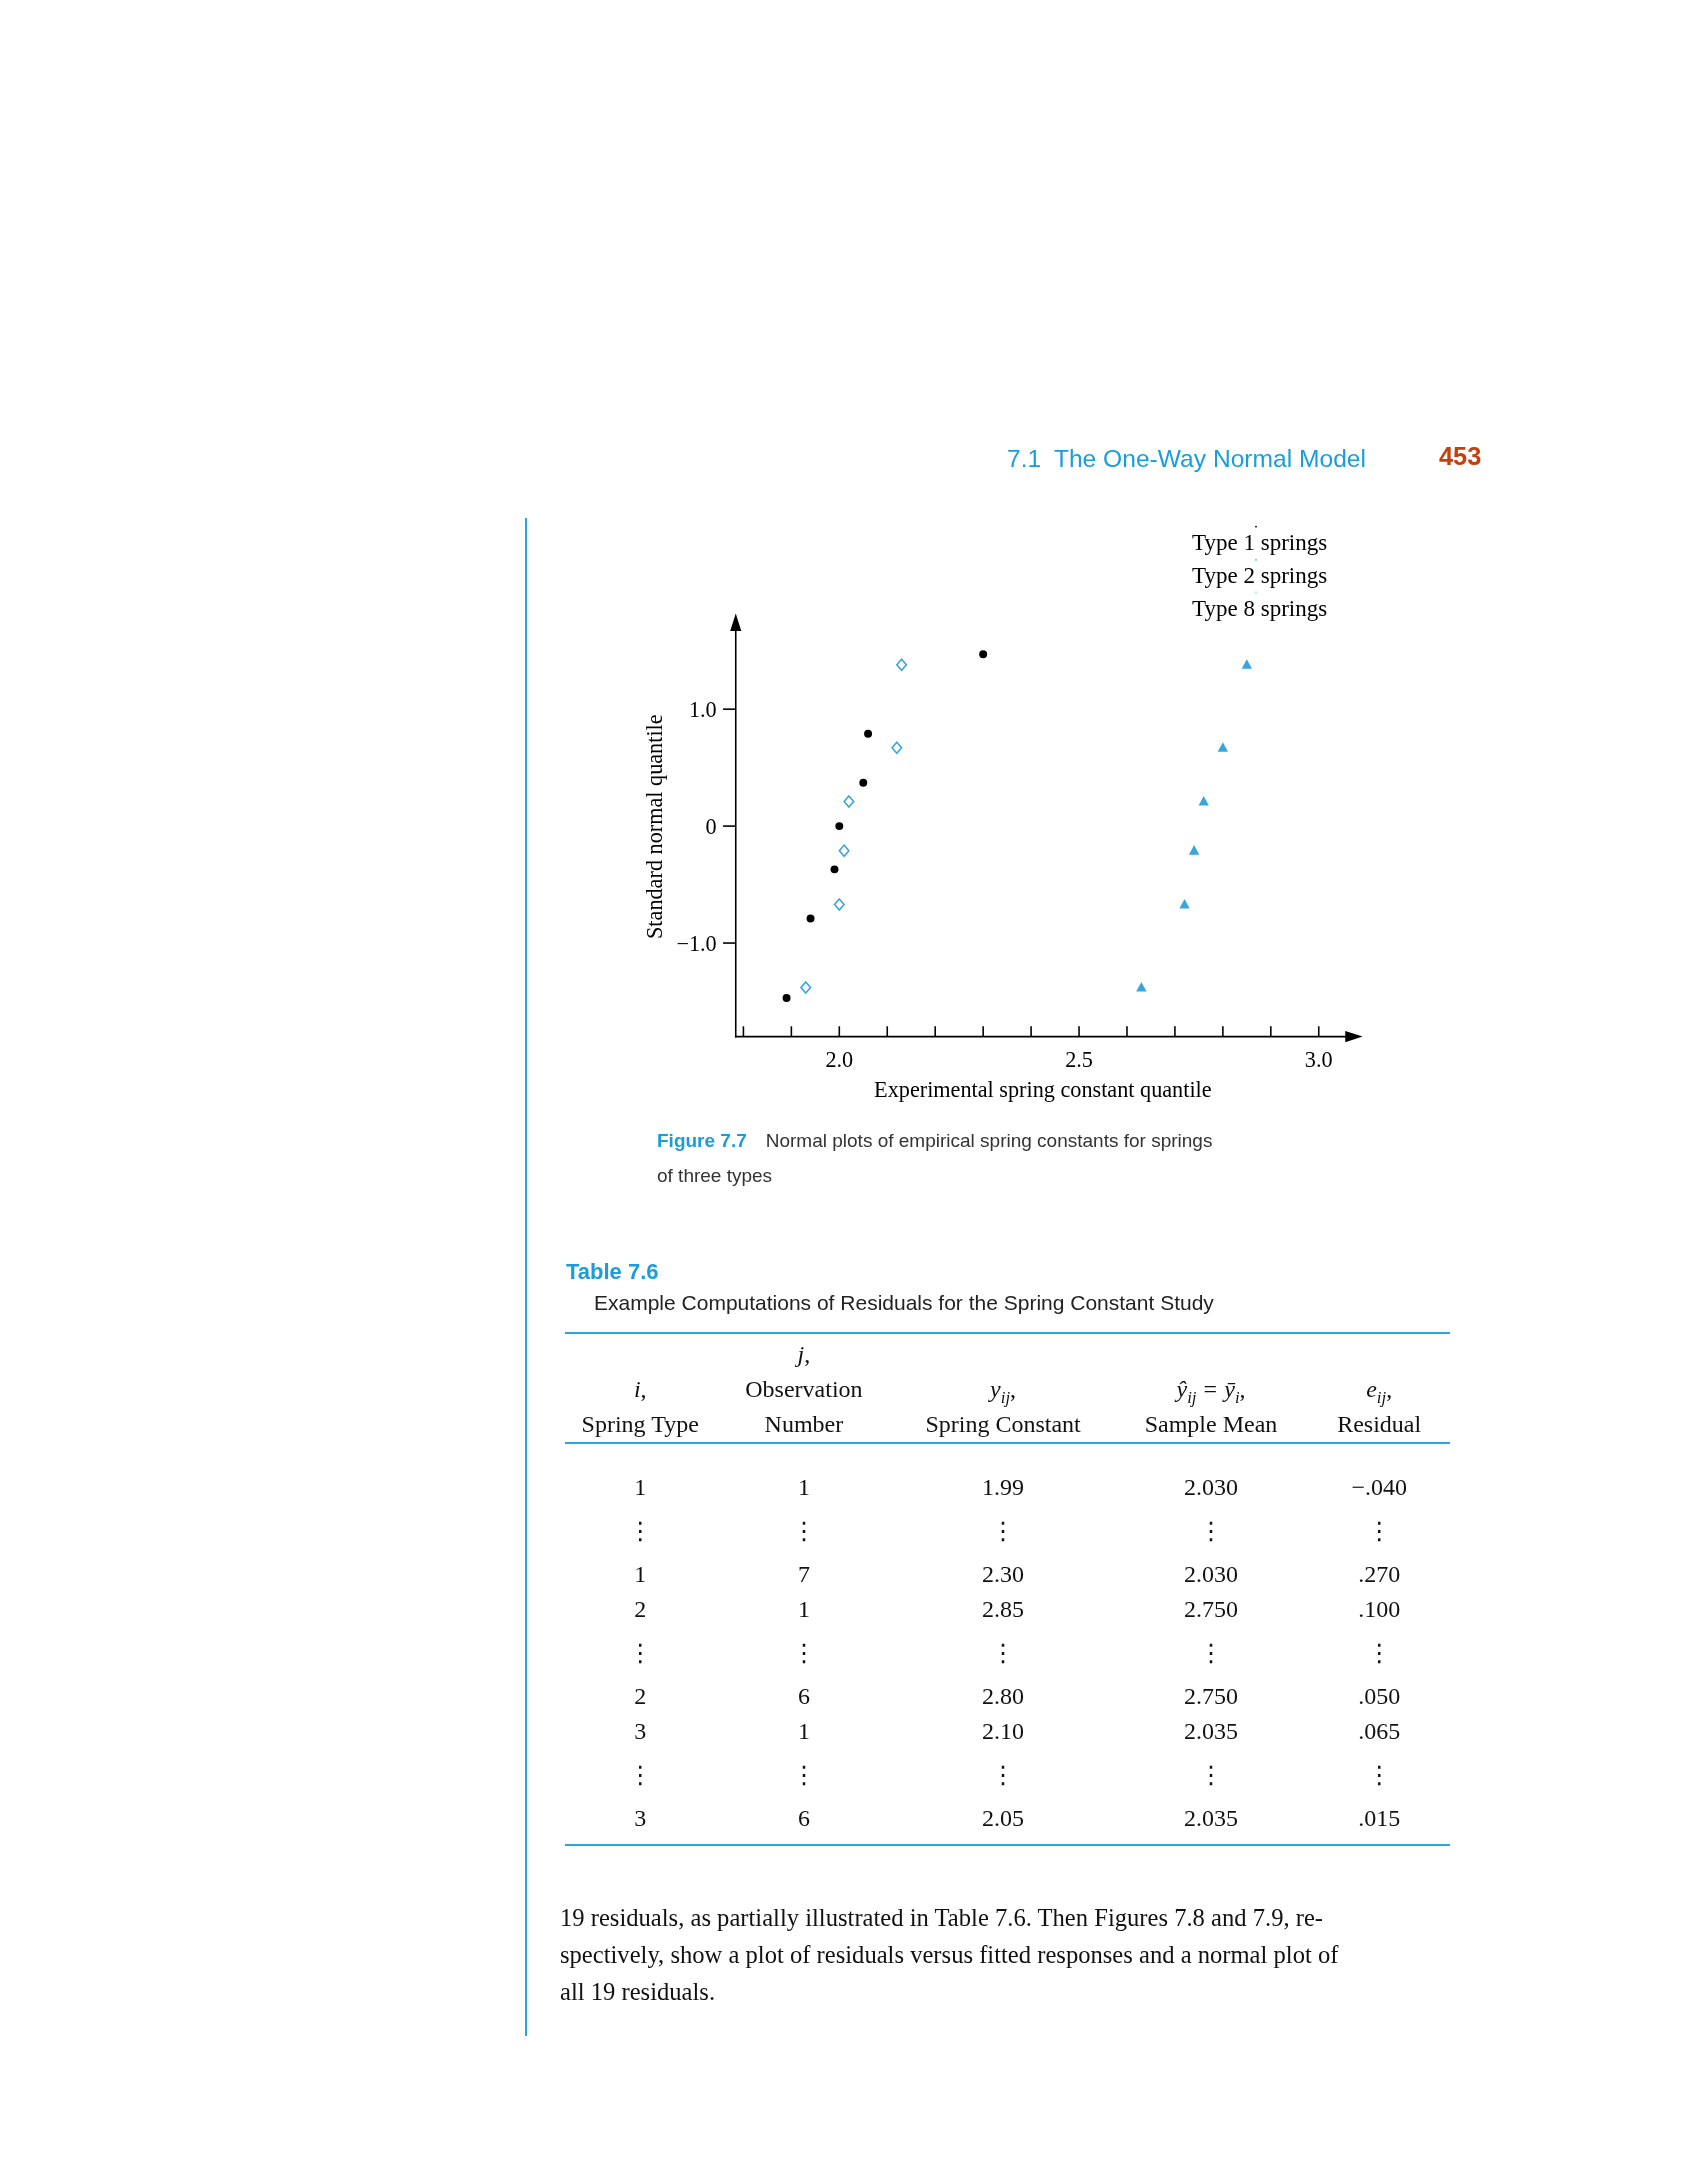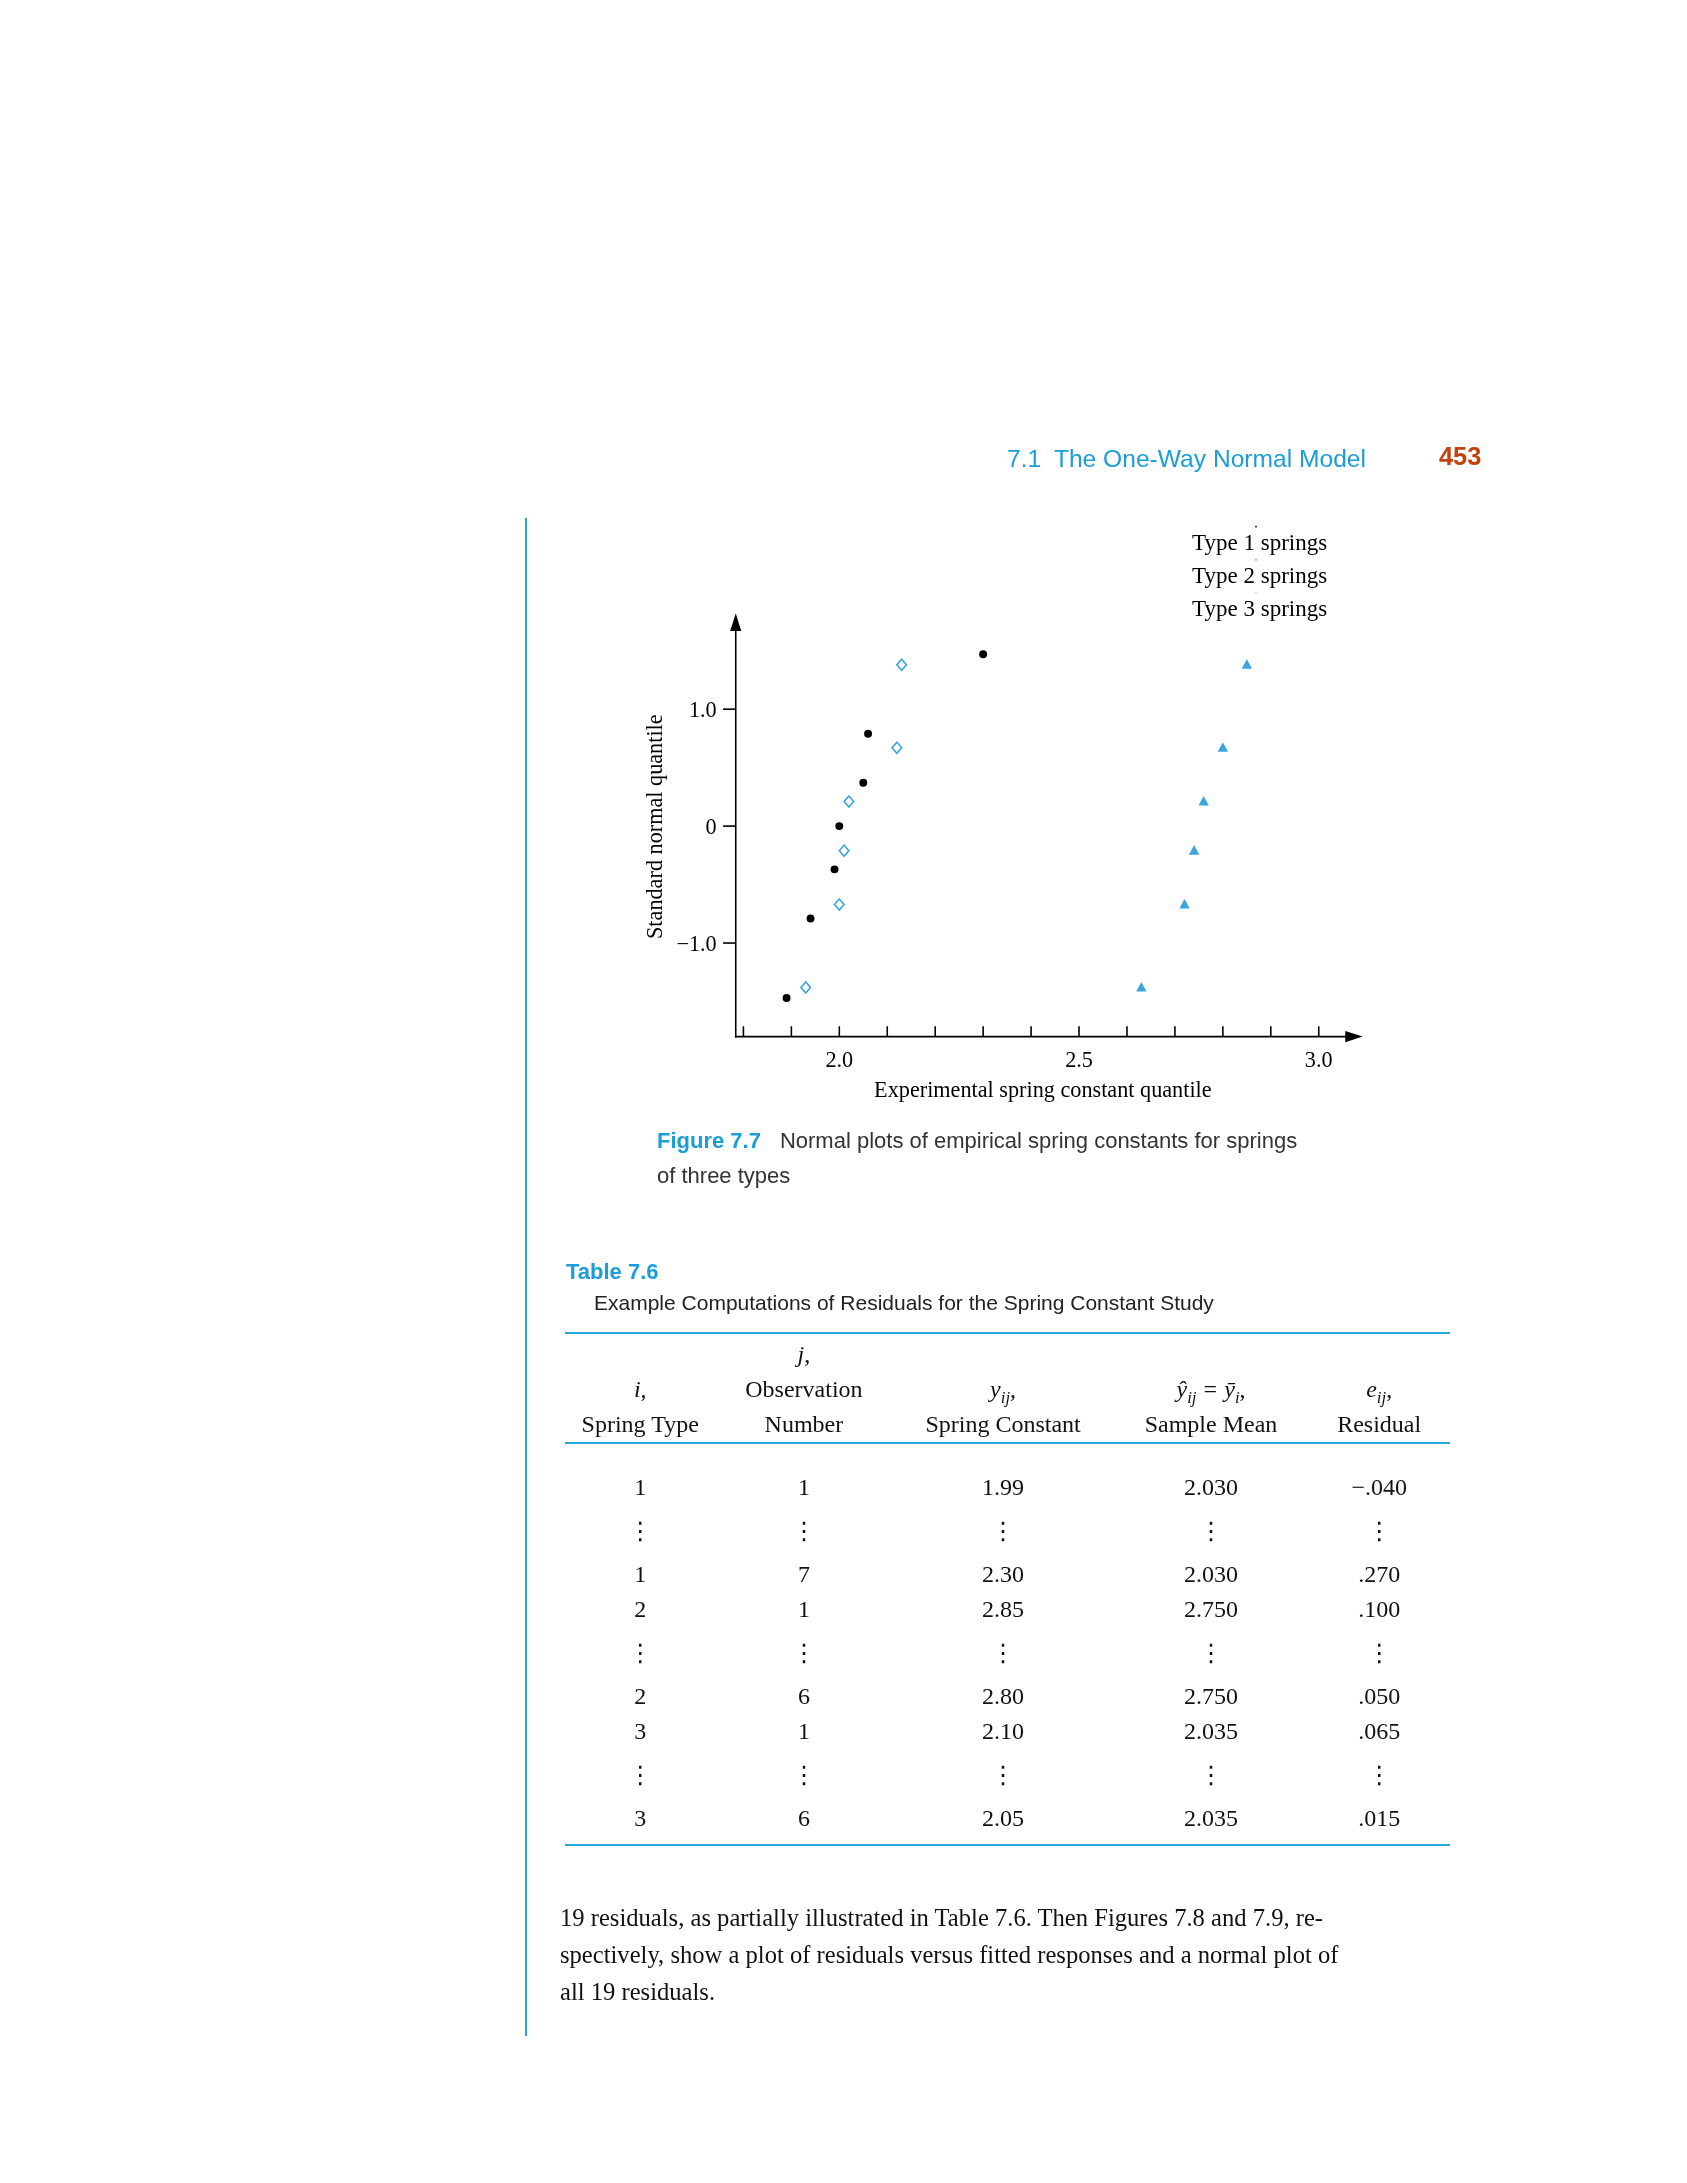--- a/index.html
+++ b/index.html
@@ -25,21 +25,21 @@
   .legend{position:absolute;left:1185px;top:523px;}
   .legend-row{display:flex;align-items:center;height:33px;flex-direction:column;}
   .legend-label{font-size:23px;margin-left:7.1px;color:#000;}
 
   
   svg.chart{position:absolute;left:556px;top:516px;width:842px;height:619px;}
   svg.chart text{font-family:"Liberation Serif",serif;font-size:28px;fill:#000;}
 
   
   .caption{position:absolute;left:657px;top:1123px;font-family:"Liberation Sans",sans-serif;
-        font-size:22px;color:#333;line-height:35px;width:762px;}
+        font-size:19px;color:#333;line-height:35px;width:762px;}
   .cap-label{color:var(--accent);font-weight:bold;margin-right:19px;}
 
   
   .tbl-label{position:absolute;left:566px;top:1259px;font-family:"Liberation Sans",sans-serif;
         font-size:22px;color:var(--accent);font-weight:bold;}
   .tbl-title{position:absolute;left:566px;top:1291px;font-family:"Liberation Sans",sans-serif;
         font-size:21px;color:#222;margin-left:28px;}
   .tbl{position:absolute;left:565px;top:1332px;width:885px;
         border-top:2.4px solid var(--rule);border-bottom:2.4px solid var(--rule);font-size:24px;color:#111;}
   .thead{border-bottom:2px solid var(--rule);padding-top:3.2px;}
@@ -80,21 +80,21 @@
       <div class="legend-row">
         <svg width="24" height="27" viewBox="0 0 30 34">
           <polygon points="15,12.05 9.475000000000001,22.25 20.525,22.25" fill="#38a5dc"></polygon>
         </svg>
         <span class="legend-label">Type 2 springs</span>
       </div>
       <div class="legend-row">
         <svg width="24" height="27" viewBox="0 0 30 34">
           <polygon points="15,12.05 20.1,18 15,23.95 9.9,18" fill="none" stroke="#38a5dc" stroke-width="1.7"></polygon>
         </svg>
-        <span class="legend-label">Type 3 springs</span>
+        <span class="legend-label">Type 8 springs</span>
       </div>
     </div>
 
   <svg class="chart" viewBox="0 0 1060 780">
       <line x1="226" y1="143" x2="226" y2="657" stroke="#000" stroke-width="2"></line>
       <polygon points="226,123 219,145 233,145" fill="#000"></polygon>
       <line x1="225" y1="656" x2="996" y2="656" stroke="#000" stroke-width="2"></line>
       <polygon points="1016,656 994,649 994,663" fill="#000"></polygon>
       <line x1="235.66641045349732" y1="656" x2="235.66641045349732" y2="643" stroke="#000" stroke-width="2"></line>
       <line x1="296.0814757878554" y1="656" x2="296.0814757878554" y2="643" stroke="#000" stroke-width="2"></line>

